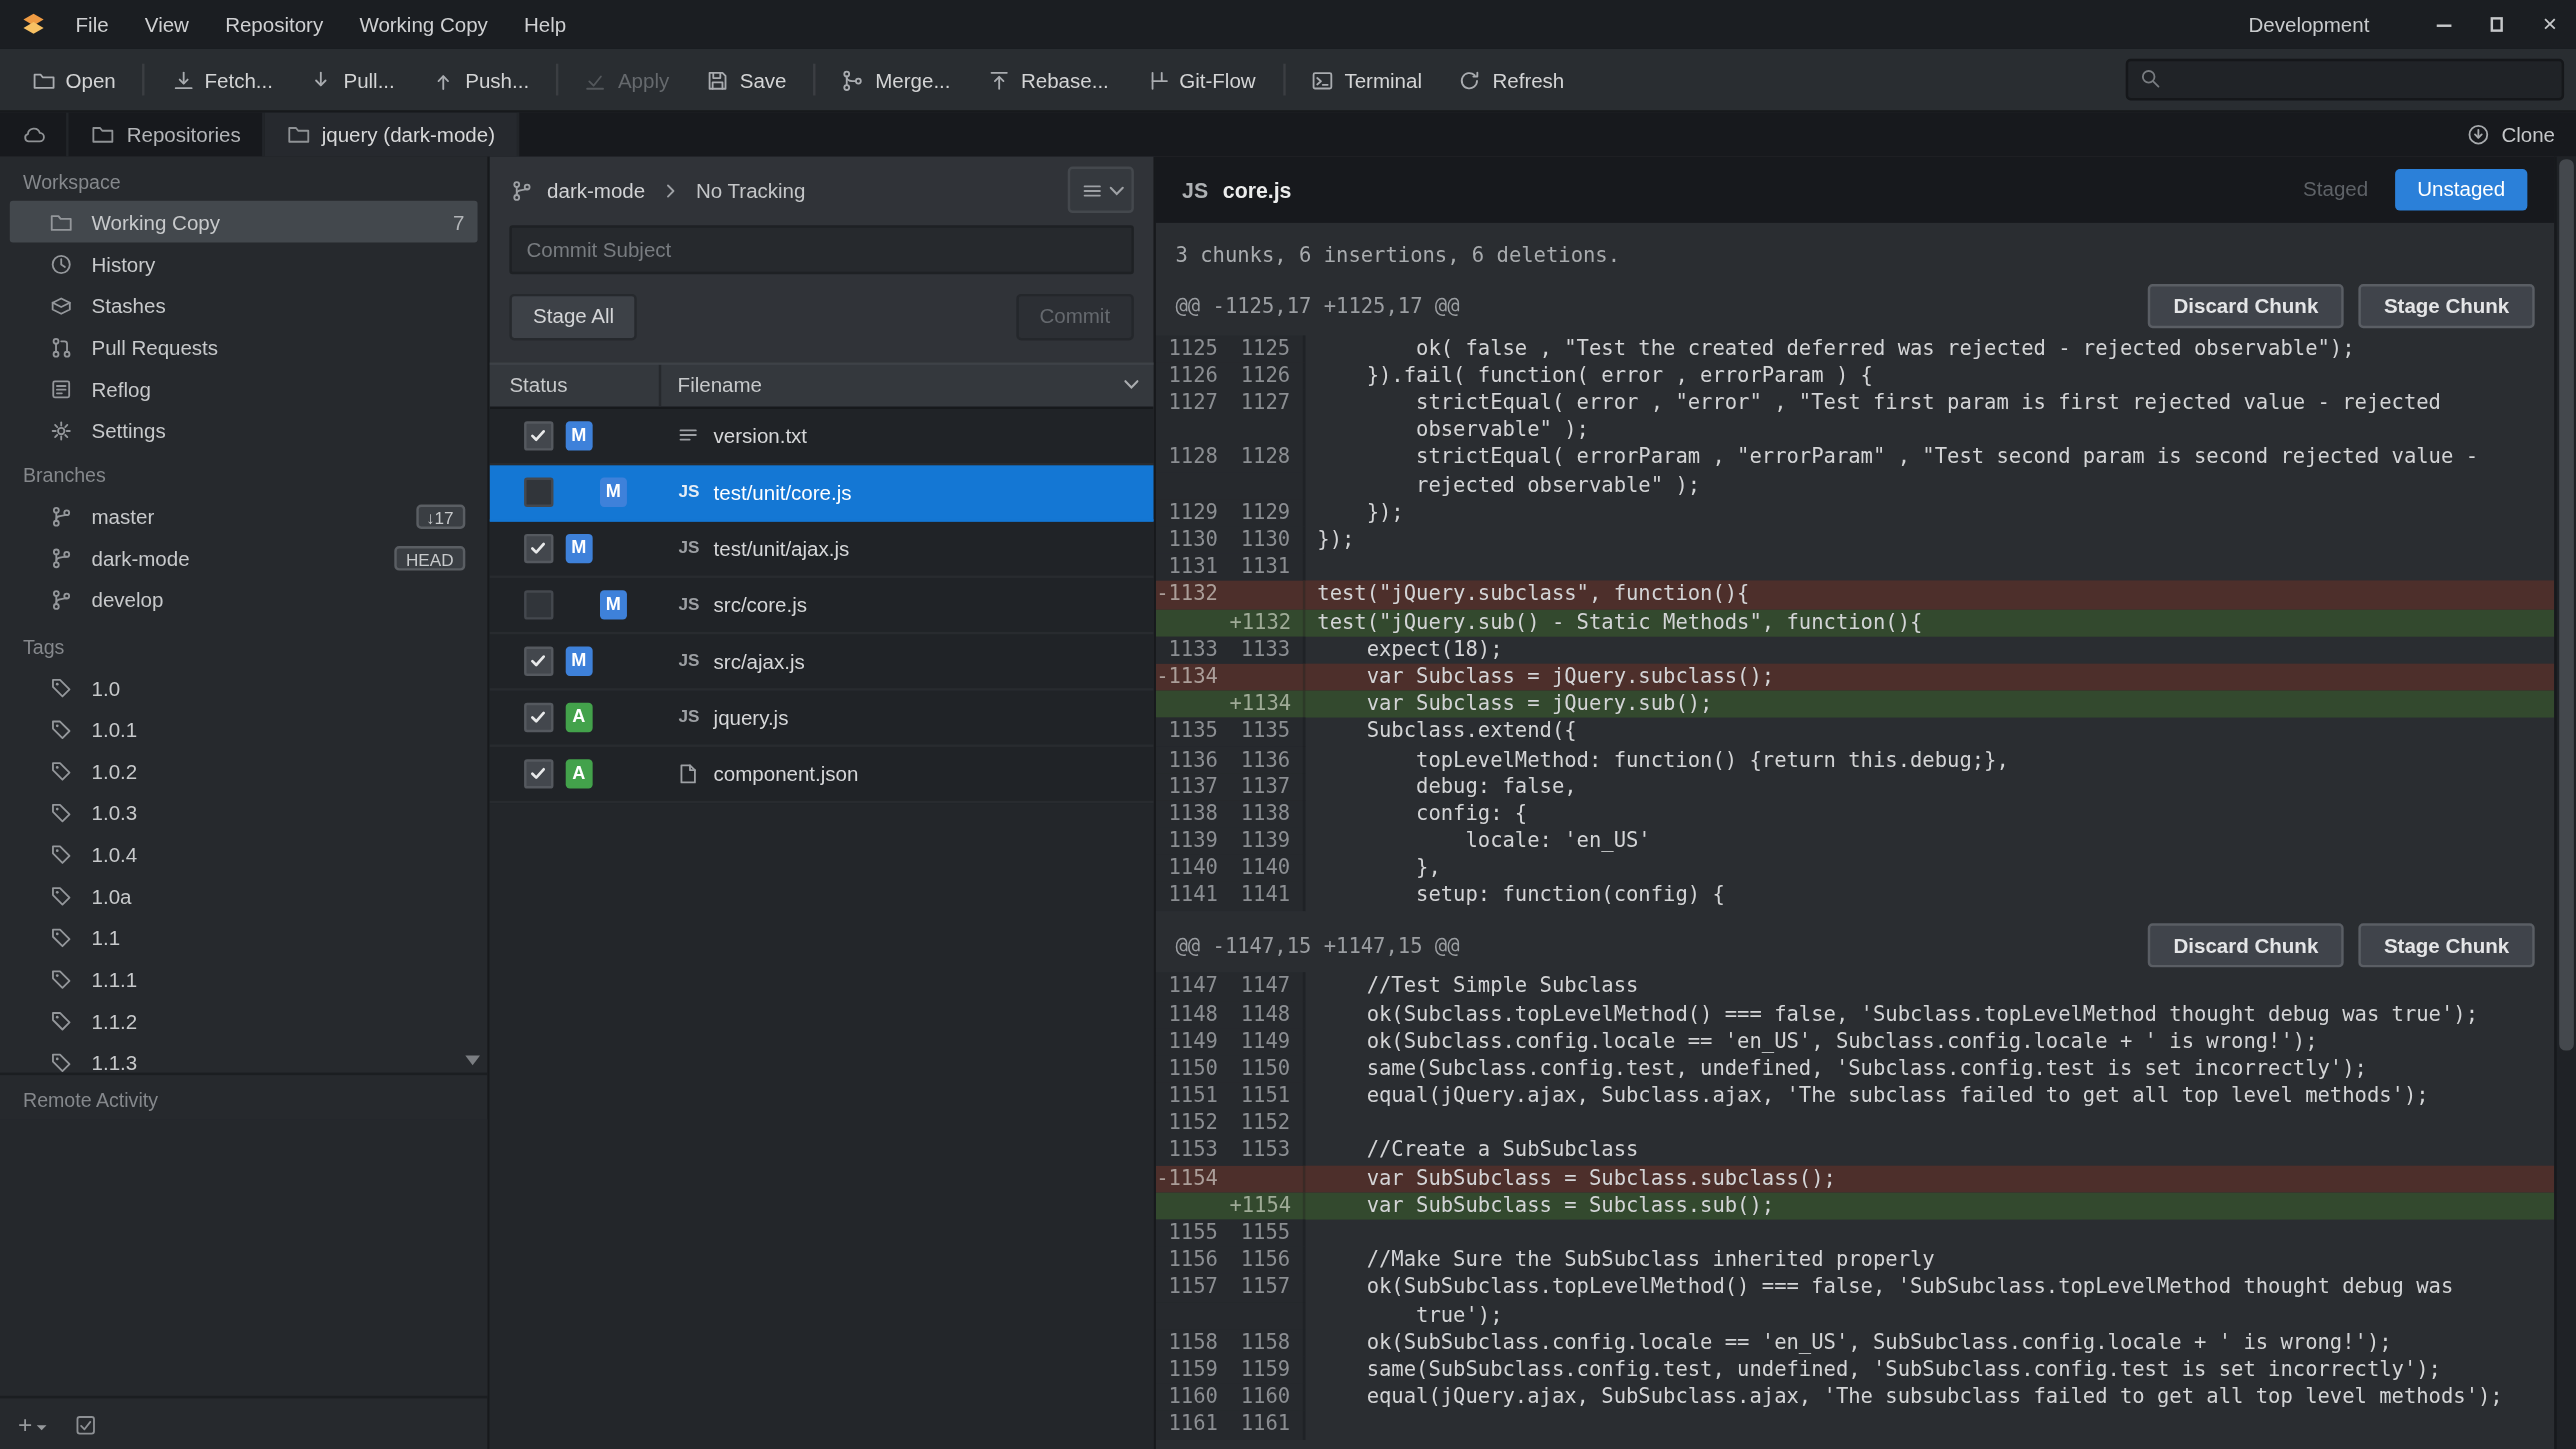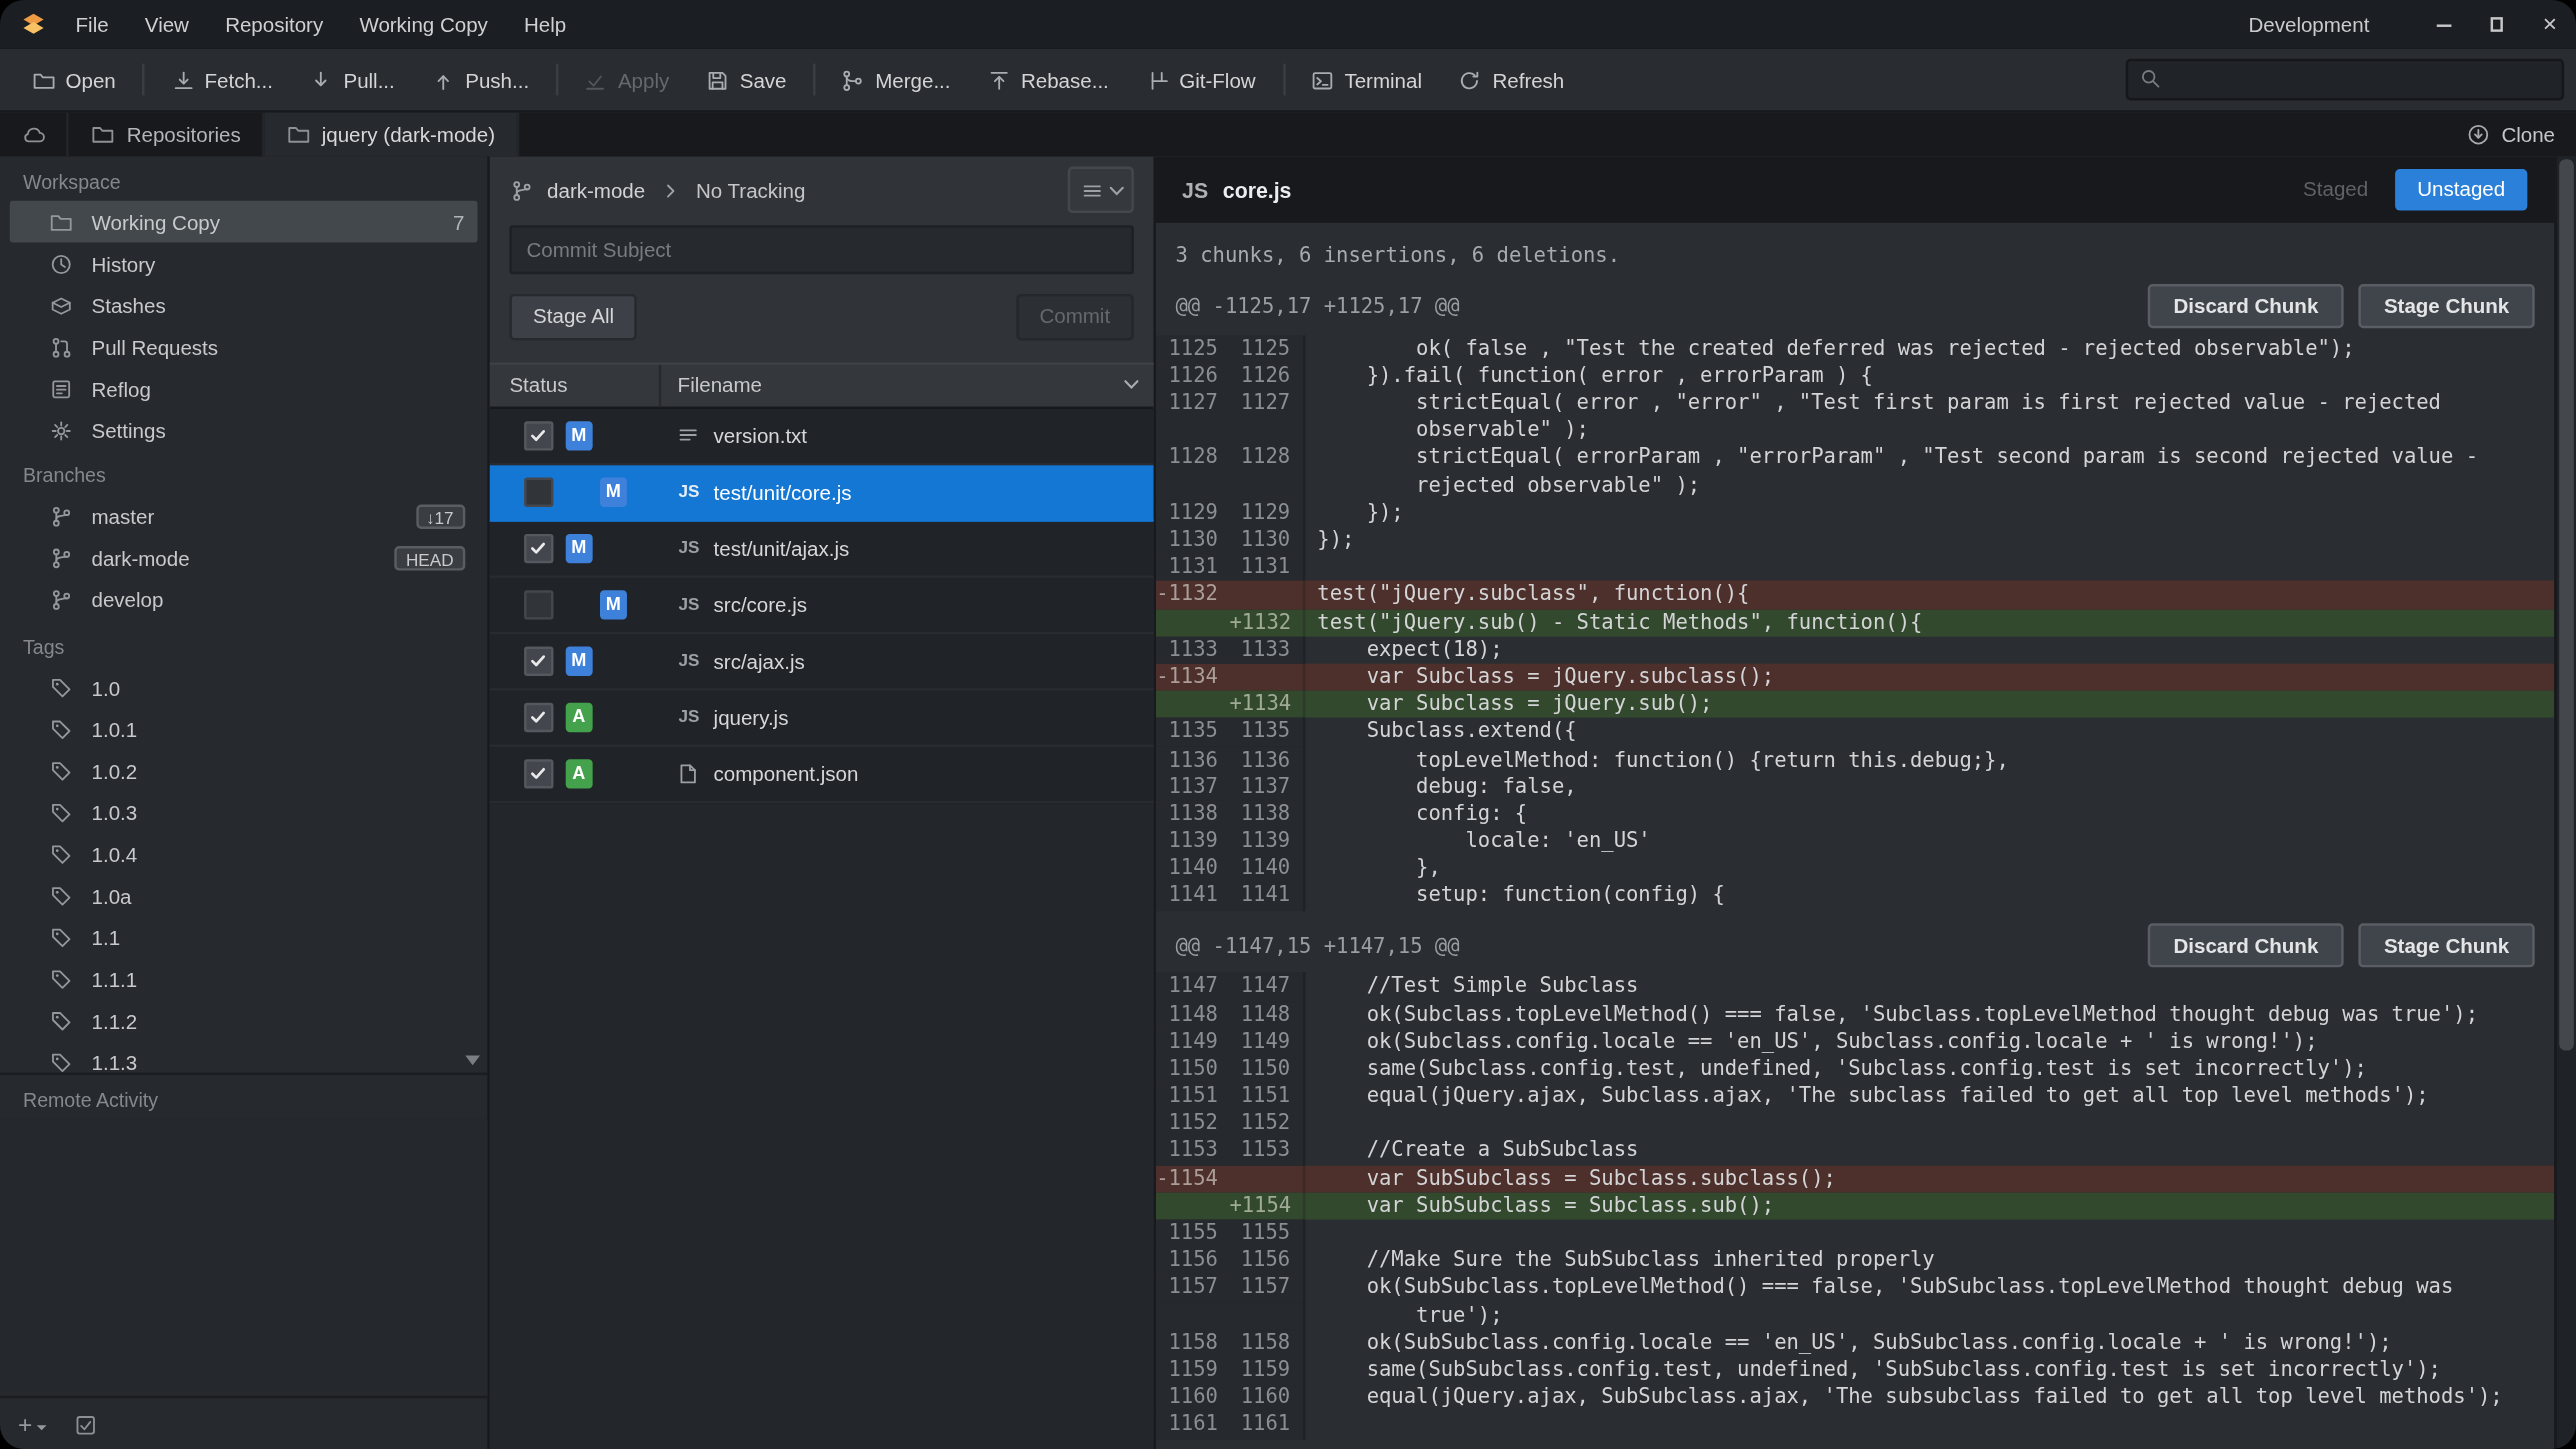--- a/index.html
+++ b/index.html
@@ -1,16 +1,16 @@
 <!DOCTYPE html>
 <html style="font-size:10.7px"><head>
 <meta charset="utf-8">
 <style>
   html,body{margin:0;padding:0;background:#000;overflow:hidden;}
-  #stage{width:2576px;height:1449px;overflow:hidden;border-radius:24px;}
+  #stage{width:2576px;height:1449px;overflow:hidden;}
   #app{width:1052px;height:592px;transform:scale(2.44898);transform-origin:0 0;
        background:#2a2d31;font-family:"Liberation Sans",sans-serif;color:#d0d1d2;
        -webkit-font-smoothing:antialiased;user-select:none;}
   .icon{display:inline-flex;align-items:center;justify-content:center;}
   .icon svg{display:block;}
 
   
   .menubar{height:20px;background:#1b1e22;display:flex;align-items:center;padding-left:5.4px;font-size:8.4px;}
   .logo{margin:0 4px 0 2.7px;}
   .menu-items{display:flex;height:100%;}

